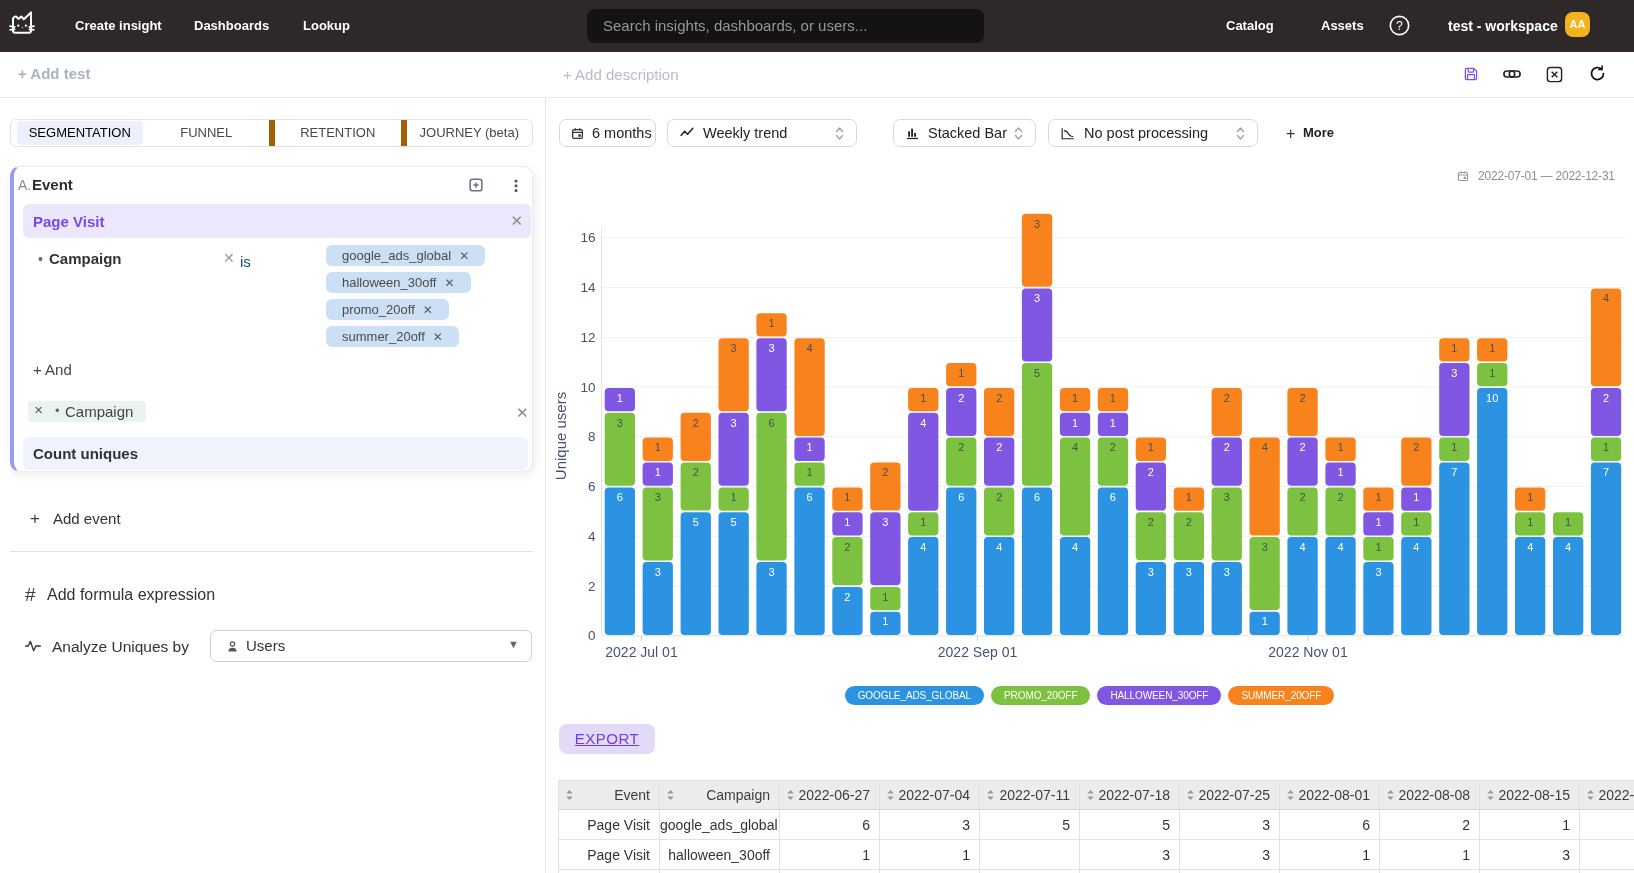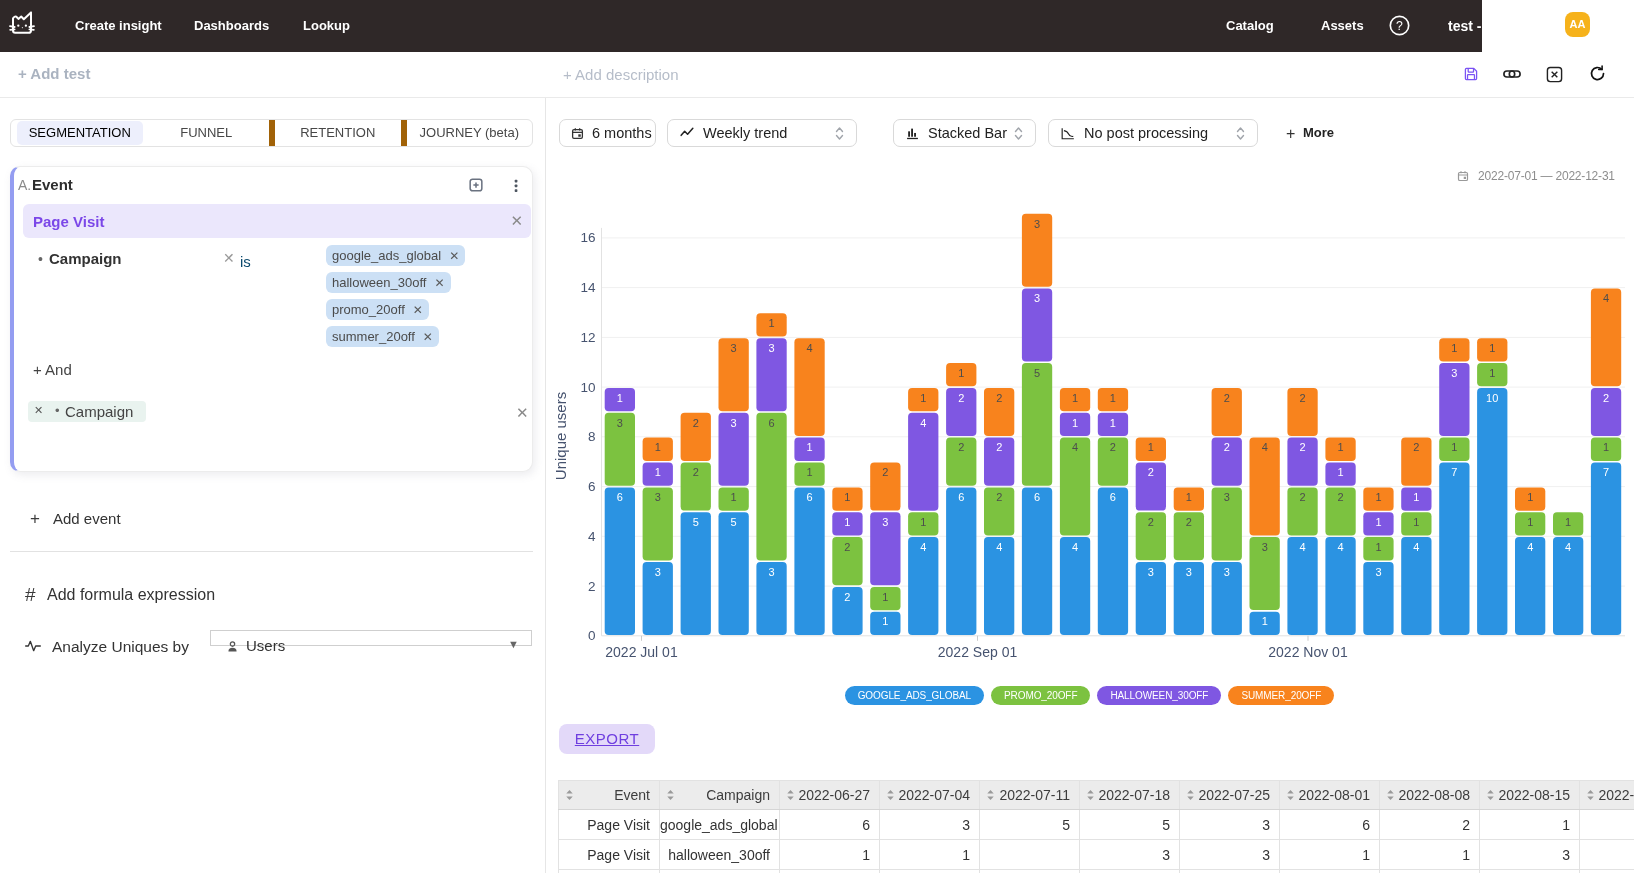--- a/index.html
+++ b/index.html
@@ -1,45 +1,45 @@
 <!DOCTYPE html>
 <html><head>
 <meta charset="utf-8">
 <style>
 * { margin:0; padding:0; box-sizing:border-box; }
 html,body { width:1634px; height:873px; background:#fff; font-family:"Liberation Sans",sans-serif; overflow:hidden; }
 body { position:relative; }
 .abs { position:absolute; }
 
-.nav { position:absolute; left:0; top:0; width:1482px; height:52px; background:#2f2828; }
+.nav { position:absolute; left:0; top:0; width:1634px; height:52px; background:#2f2828; }
 .nav .lnk { position:absolute; top:0; height:52px; line-height:52px; color:#fff; font-weight:700; font-size:13px; white-space:nowrap; }
 .search { position:absolute; left:587px; top:9px; width:397px; height:34px; background:#151212; border-radius:8px; color:#979797; font-size:15px; line-height:34px; padding-left:16px; }
 .avatar { position:absolute; left:1565px; top:12px; width:25px; height:25px; background:#f6b21b; border-radius:8px; color:#fff; font-weight:700; font-size:11px; text-align:center; line-height:25px; }
 
 .addtitle { position:absolute; left:18px; top:65px; color:#aab3c0; font-size:15px; font-weight:700; }
 .adddesc { position:absolute; left:563px; top:66px; color:#b6bdc9; font-size:15px; }
 .hline { position:absolute; left:0; top:97px; width:1634px; height:1px; background:#eaeaea; }
 .vline { position:absolute; left:545px; top:98px; width:1px; height:775px; background:#e6e6e6; }
 
 .tabs { position:absolute; left:10px; top:119px; width:523px; height:28px; border:1px solid #e3e3e3; border-radius:6px; display:flex; }
 .tab { flex:1; text-align:center; font-size:13px; color:#474747; line-height:26px; position:relative; }
 .tab.bdr { border-left:6px solid #a16207; }
 .tab.active { background:#edeffc; border-radius:5px; margin:1px 1px 1px 6px; line-height:24px; color:#000000; }
 
 .card { position:absolute; left:10px; top:166px; width:523px; height:306px; background:#fff; border:1px solid #ececec; border-left:4px solid #949df1; border-radius:10px; box-shadow:2px 3px 8px rgba(120,120,140,0.14); }
 .pv { left:9px; top:37px; width:508px; height:34px; background:#ebe7fc; border-radius:6px; position:absolute; }
 .pv .t { position:absolute; left:10px; top:9px; color:#7b47e8; font-weight:700; font-size:15px; }
 .cu { left:9px; top:270px; width:505px; height:33px; background:#eef3fc; border-radius:6px; position:absolute; }
 .cu .t { position:absolute; left:10px; top:8px; color:#333; font-weight:700; font-size:15px; }
 .xmark { color:#8a8a8a; font-size:15px; }
-.tag { display:inline-block; background:#cce0f5; border-radius:6px; height:21px; line-height:21px; font-size:13px; color:#4b4b4b; padding:0 6px; margin-bottom:6px; white-space:nowrap; }
+.tag { display:inline-block; background:#cce0f5; border-radius:6px; height:21px; line-height:21px; font-size:13px; color:#4b4b4b; padding:0 16px; margin-bottom:6px; white-space:nowrap; }
 .tag .x { color:#5a5a5a; margin-left:8px; font-size:12px; }
 
 .leftitem { position:absolute; color:#333; }
-.drop { position:absolute; left:210px; top:630px; width:322px; height:16px; border:1px solid #cfcfcf; border-radius:0; }
+.drop { position:absolute; left:210px; top:630px; width:322px; height:32px; border:1px solid #cfcfcf; border-radius:6px; }
 
 .ctl { position:absolute; top:119px; height:28px; border:1px solid #d9d9d9; border-radius:7px; background:#fff; font-size:14.5px; color:#222; display:flex; align-items:center; white-space:nowrap; }
 
 .legend { position:absolute; left:545px; top:686px; width:1089px; display:flex; justify-content:center; gap:7px; }
 .pill { height:19px; line-height:19px; border-radius:10px; color:#fff; font-size:10px; padding:0 13px; letter-spacing:-0.1px; white-space:nowrap; }
 
 .export { position:absolute; left:559px; top:724px; width:96px; height:30px; background:#e3d9f9; border-radius:8px; color:#6f3fe0; font-size:15px; letter-spacing:0.5px; text-align:center; line-height:30px;text-decoration:underline; }
 
 table.grid { position:absolute; left:558px; top:780px; border-collapse:collapse; table-layout:fixed; width:1122px; }
 table.grid th, table.grid td { border:1px solid #e2e2e2; font-weight:400; white-space:nowrap; overflow:hidden; }
@@ -56,20 +56,21 @@
   <svg class="abs" style="left:0;top:0" width="44" height="44" viewBox="0 0 44 44" fill="none" stroke="#fff" stroke-width="2" stroke-linejoin="round" stroke-linecap="round">
     <path d="M31 12.4 L31 30.4 Q31 32.8 28.6 32.8 L15.2 32.8 Q13 32.8 13 30.6 L13 18.4 Q13.5 17.1 14.9 16.6 Q16.1 16.2 16.6 17 L18.4 18.9 L21.2 16.5 L23.8 19.2 Z"></path>
     <path d="M10 26.2 L14.6 27 M10.2 29.9 L14.6 29.3 M34 26.2 L29.4 27 M33.8 29.9 L29.4 29.3" stroke-width="1.8"></path>
     <circle cx="18.3" cy="25.7" r="1.15" fill="#fff" stroke="none"></circle>
     <circle cx="25.9" cy="25.7" r="1.15" fill="#fff" stroke="none"></circle>
     <path d="M21.6 27.2 L23.2 27.2 L22.4 28.4 Z" fill="#fff" stroke="none"></path>
   </svg>
   <div class="lnk" style="left:75px">Create insight</div>
   <div class="lnk" style="left:194px">Dashboards</div>
   <div class="lnk" style="left:303px">Lookup</div>
+  <div class="search">Search insights, dashboards, or users...</div>
   <div class="lnk" style="left:1226px">Catalog</div>
   <div class="lnk" style="left:1321px">Assets</div>
   <svg class="abs" style="left:1389px;top:15px" width="21" height="21" viewBox="0 0 24 24" fill="none" stroke="#fff" stroke-width="1.9">
     <circle cx="12" cy="12" r="10.5"></circle>
     <text x="12" y="17" text-anchor="middle" font-size="14" fill="#fff" stroke="none" font-family="Liberation Sans,sans-serif">?</text>
   </svg>
   <div class="lnk" style="left:1448px;font-size:14px">test - workspace</div>
   <div class="avatar">AA</div>
 </div>
 
@@ -129,20 +130,23 @@
     <div><span class="tag">promo_20off<span class="x">✕</span></span></div>
     <div><span class="tag">summer_20off<span class="x">✕</span></span></div>
   </div>
   <div class="abs" style="left:19px;top:194px;font-size:15px;color:#444">+ And</div>
   <div class="abs" style="left:14px;top:234px;width:118px;height:21px;background:#e9f3ef;border-radius:4px;">
     <span class="abs" style="left:6px;top:3px;font-size:11px;color:#555">✕</span>
     <span class="abs" style="left:27px;top:2px;font-size:13px;color:#666">•</span>
     <span class="abs" style="left:37px;top:2px;font-size:15px;color:#444">Campaign</span>
   </div>
   <div class="abs xmark" style="left:502px;top:237px">✕</div>
+  <div class="cu">
+      <div class="t">Count uniques</div>
+    </div>
 </div>
 
 <div class="leftitem" style="left:30px;top:509px;font-size:17px;color:#3c3c3c">+</div>
 <div class="leftitem" style="left:53px;top:510px;font-size:15px">Add event</div>
 <div class="abs" style="left:10px;top:551px;width:523px;height:1px;background:#e2e2e2"></div>
 <div class="leftitem" style="left:25px;top:584px;font-size:19px;color:#3a3a3a">#</div>
 <div class="leftitem" style="left:47px;top:586px;font-size:16px">Add formula expression</div>
 <svg class="abs" style="left:25px;top:639px" width="16" height="14" viewBox="0 0 24 20" fill="none" stroke="#333" stroke-width="2" stroke-linecap="round" stroke-linejoin="round">
   <path d="M1 10 h4 l3 -7 l5 14 l3 -7 h7"></path>
 </svg>

